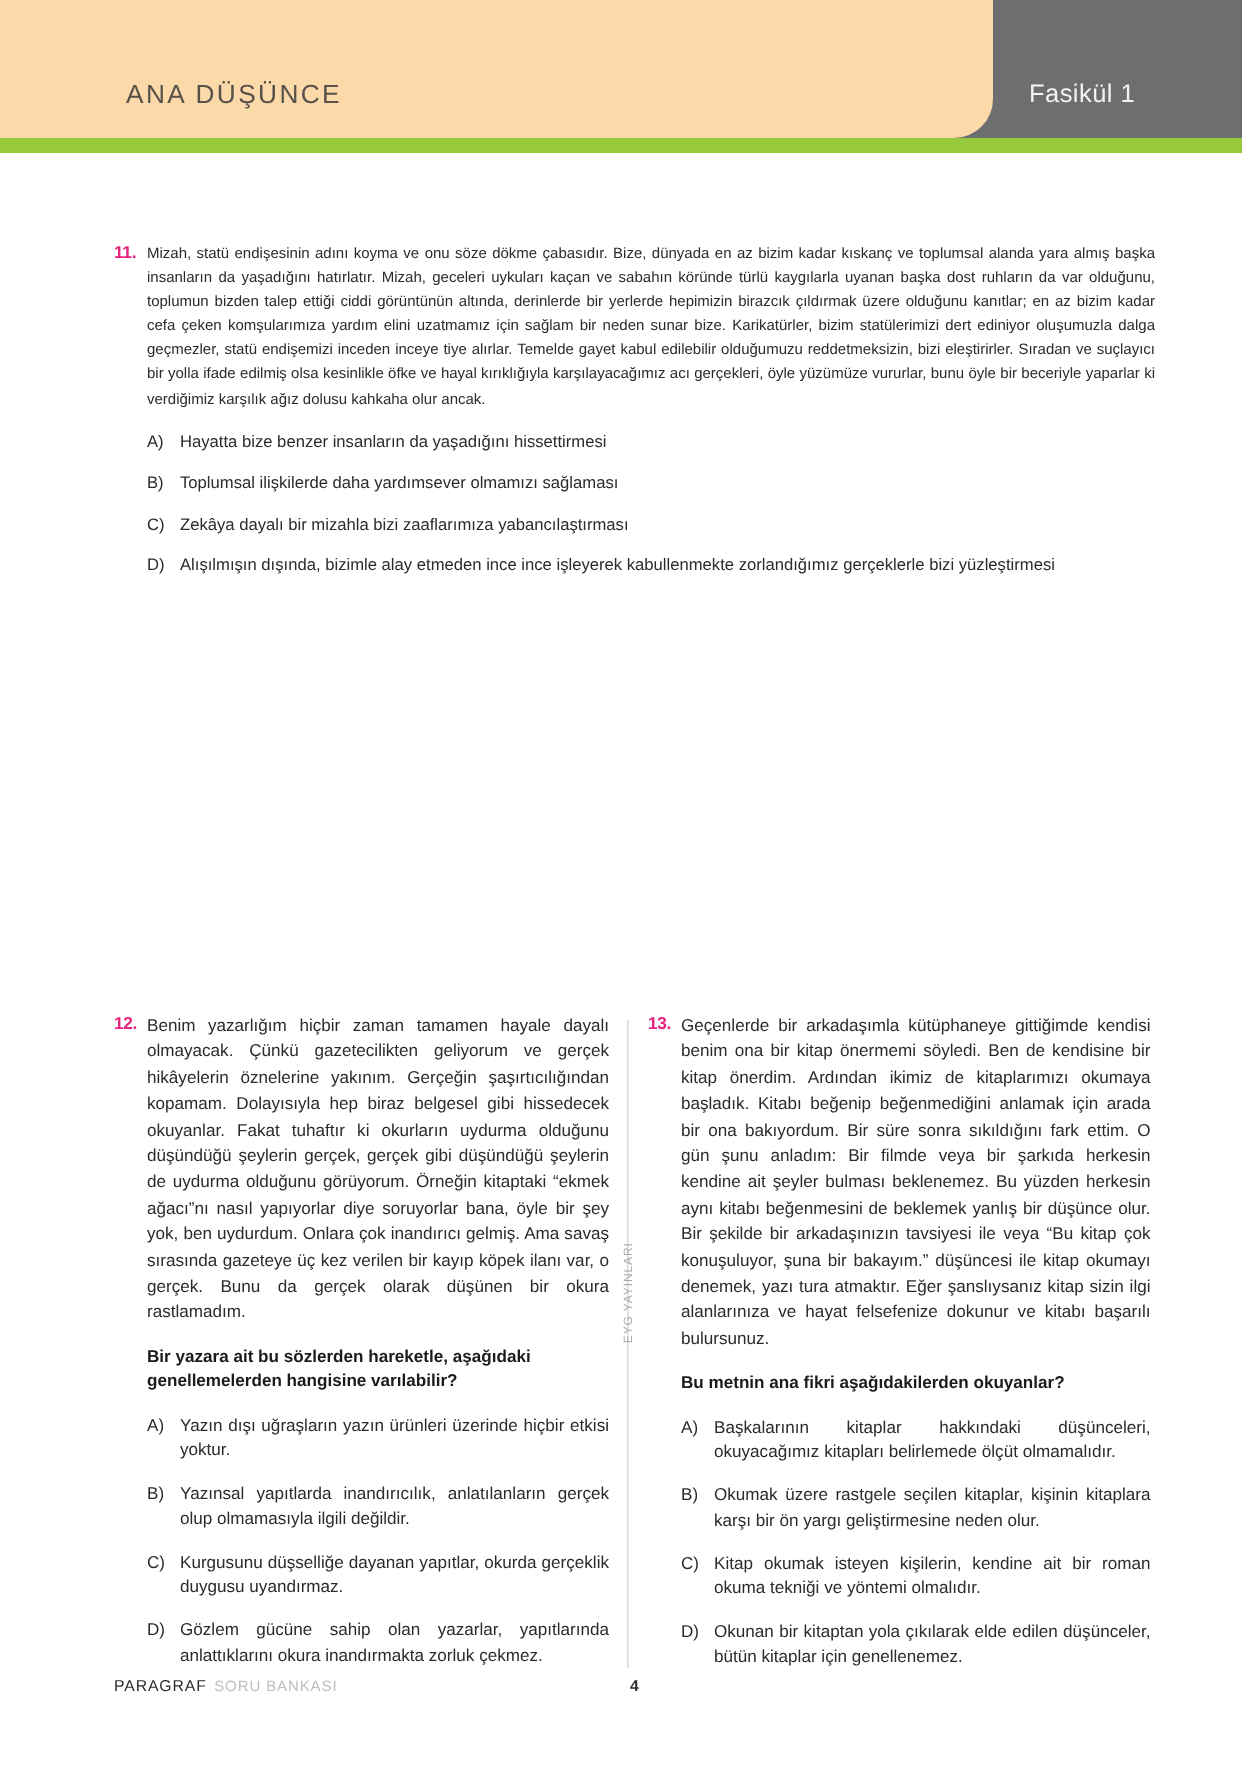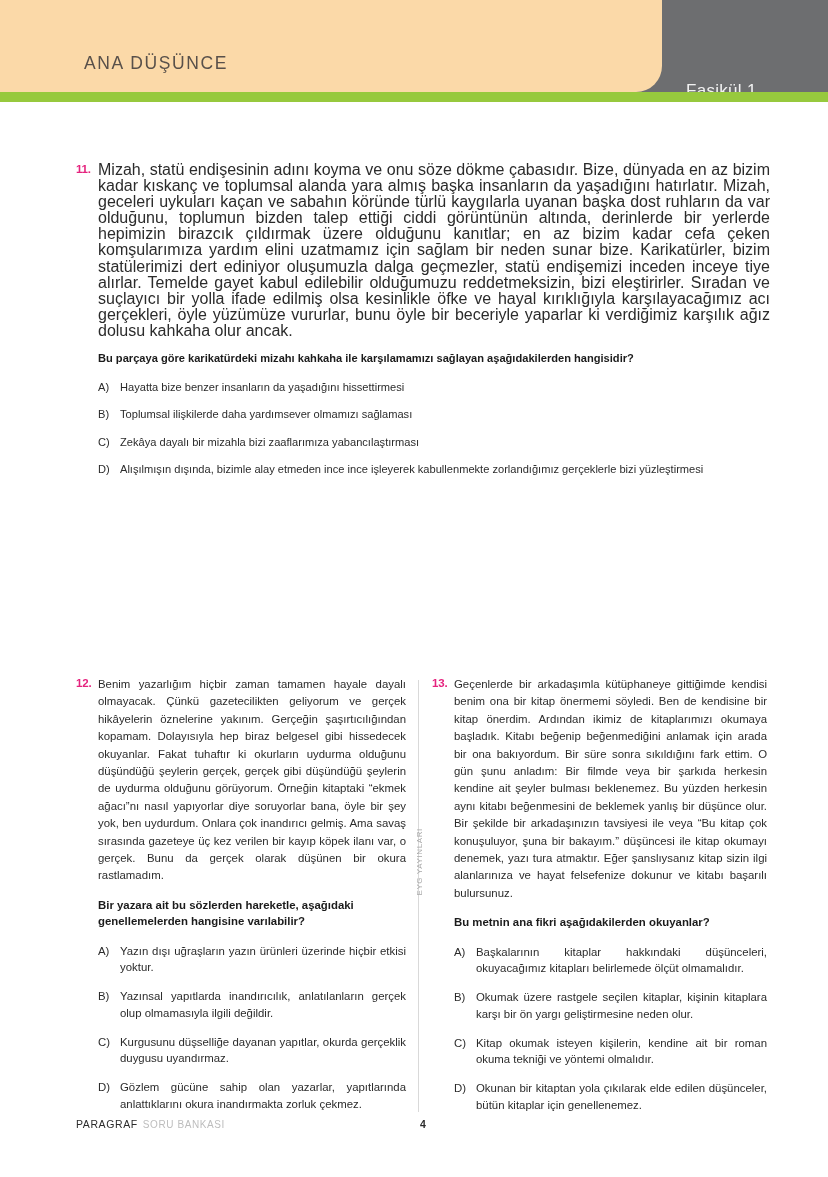--- a/index.html
+++ b/index.html
@@ -50,21 +50,20 @@
   }
   .header-fascicle {
     position: absolute;
     left: 686px;
     top: 63px;
     transform: translateY(-50%);
     font-size: 17px;
     color: #f2f2f2;
     letter-spacing: 0.3px;
     white-space: nowrap;
-    margin-top: 28px;
   }
   .header-green {
     position: absolute;
     left: 0;
     top: 92px;
     width: 828px;
     height: 10px;
     background: #97c93d;
   }
 
@@ -94,21 +93,21 @@
     font-size: 11.5px;
     width: 22px;
     flex: 0 0 22px;
     padding-top: 1px;
     letter-spacing: -0.2px;
   }
   .q-body {
     flex: 1 1 auto;
   }
   .passage {
-    font-size: 16px;
+    font-size: 10px;
     line-height: 16.1px;
     text-align: justify;
     color: #2b2b2b;
   }
   .passage.narrow {
     font-size: 11.4px;
     line-height: 17.4px;
   }
   .prompt {
     font-weight: bold;
@@ -228,21 +227,20 @@
   <div class="header-green"></div>
 </div>
 
 <div class="page">
 
   <div class="q-block" id="q11">
     <div class="q-row">
       <div class="q-num">11.</div>
       <div class="q-body">
         <div class="passage">Mizah, statü endişesinin adını koyma ve onu söze dökme çabasıdır. Bize, dünyada en az bizim kadar kıskanç ve toplumsal alanda yara almış başka insanların da yaşadığını hatırlatır. Mizah, geceleri uykuları kaçan ve sabahın köründe türlü kaygılarla uyanan başka dost ruhların da var olduğunu, toplumun bizden talep ettiği ciddi görüntünün altında, derinlerde bir yerlerde hepimizin birazcık çıldırmak üzere olduğunu kanıtlar; en az bizim kadar cefa çeken komşularımıza yardım elini uzatmamız için sağlam bir neden sunar bize. Karikatürler, bizim statülerimizi dert ediniyor oluşumuzla dalga geçmezler, statü endişemizi inceden inceye tiye alırlar. Temelde gayet kabul edilebilir olduğumuzu reddetmeksizin, bizi eleştirirler. Sıradan ve suçlayıcı bir yolla ifade edilmiş olsa kesinlikle öfke ve hayal kırıklığıyla karşılayacağımız acı gerçekleri, öyle yüzümüze vururlar, bunu öyle bir beceriyle yaparlar ki verdiğimiz karşılık ağız dolusu kahkaha olur ancak.</div>
-        <div class="prompt">Bu parçaya göre karikatürdeki mizahı kahkaha ile karşılamamızı sağlayan aşağıdakilerden hangisidir?</div>
         <div class="options">
           <div class="option">
             <span class="option-letter">A)</span>
             <span class="option-text">Hayatta bize benzer insanların da yaşadığını hissettirmesi</span>
           </div>
           <div class="option">
             <span class="option-letter">B)</span>
             <span class="option-text">Toplumsal ilişkilerde daha yardımsever olmamızı sağlaması</span>
           </div>
           <div class="option">

